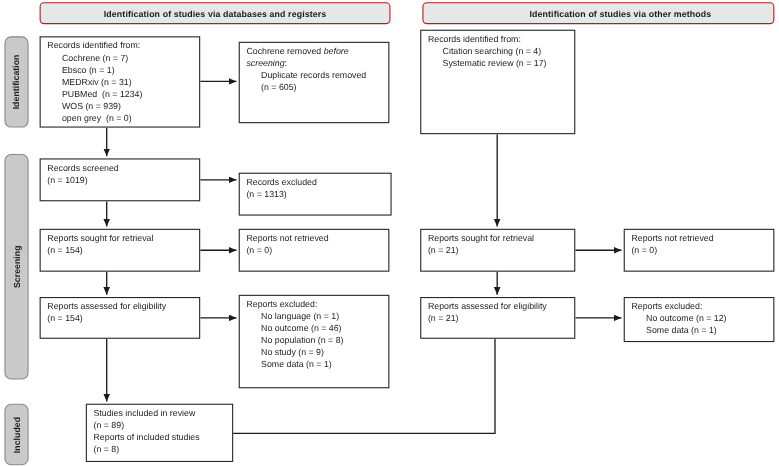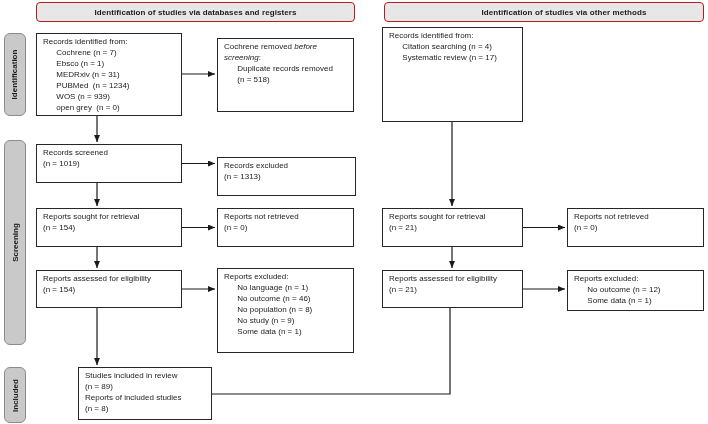--- a/index.html
+++ b/index.html
@@ -164,21 +164,21 @@
   <div class="bx" id="b-studies-included">
     <div class="txt">Studies included in review
 (n = 89)
 Reports of included studies
 (n = 8)</div>
   </div>
 
   <div class="bx" id="b-records-removed">
     <div class="txt"><span>Cochrene removed </span><em>before screening</em><span>:</span>
 <span>      Duplicate records removed
-      (n = 518)</span></div>
+      (n = 605)</span></div>
   </div>
   <div class="bx" id="b-records-excluded">
     <div class="txt">Records excluded
 (n = 1313)</div>
   </div>
   <div class="bx" id="b-reports-not-retrieved-db">
     <div class="txt">Reports not retrieved
 (n = 0)</div>
   </div>
   <div class="bx" id="b-reports-excluded-db">

